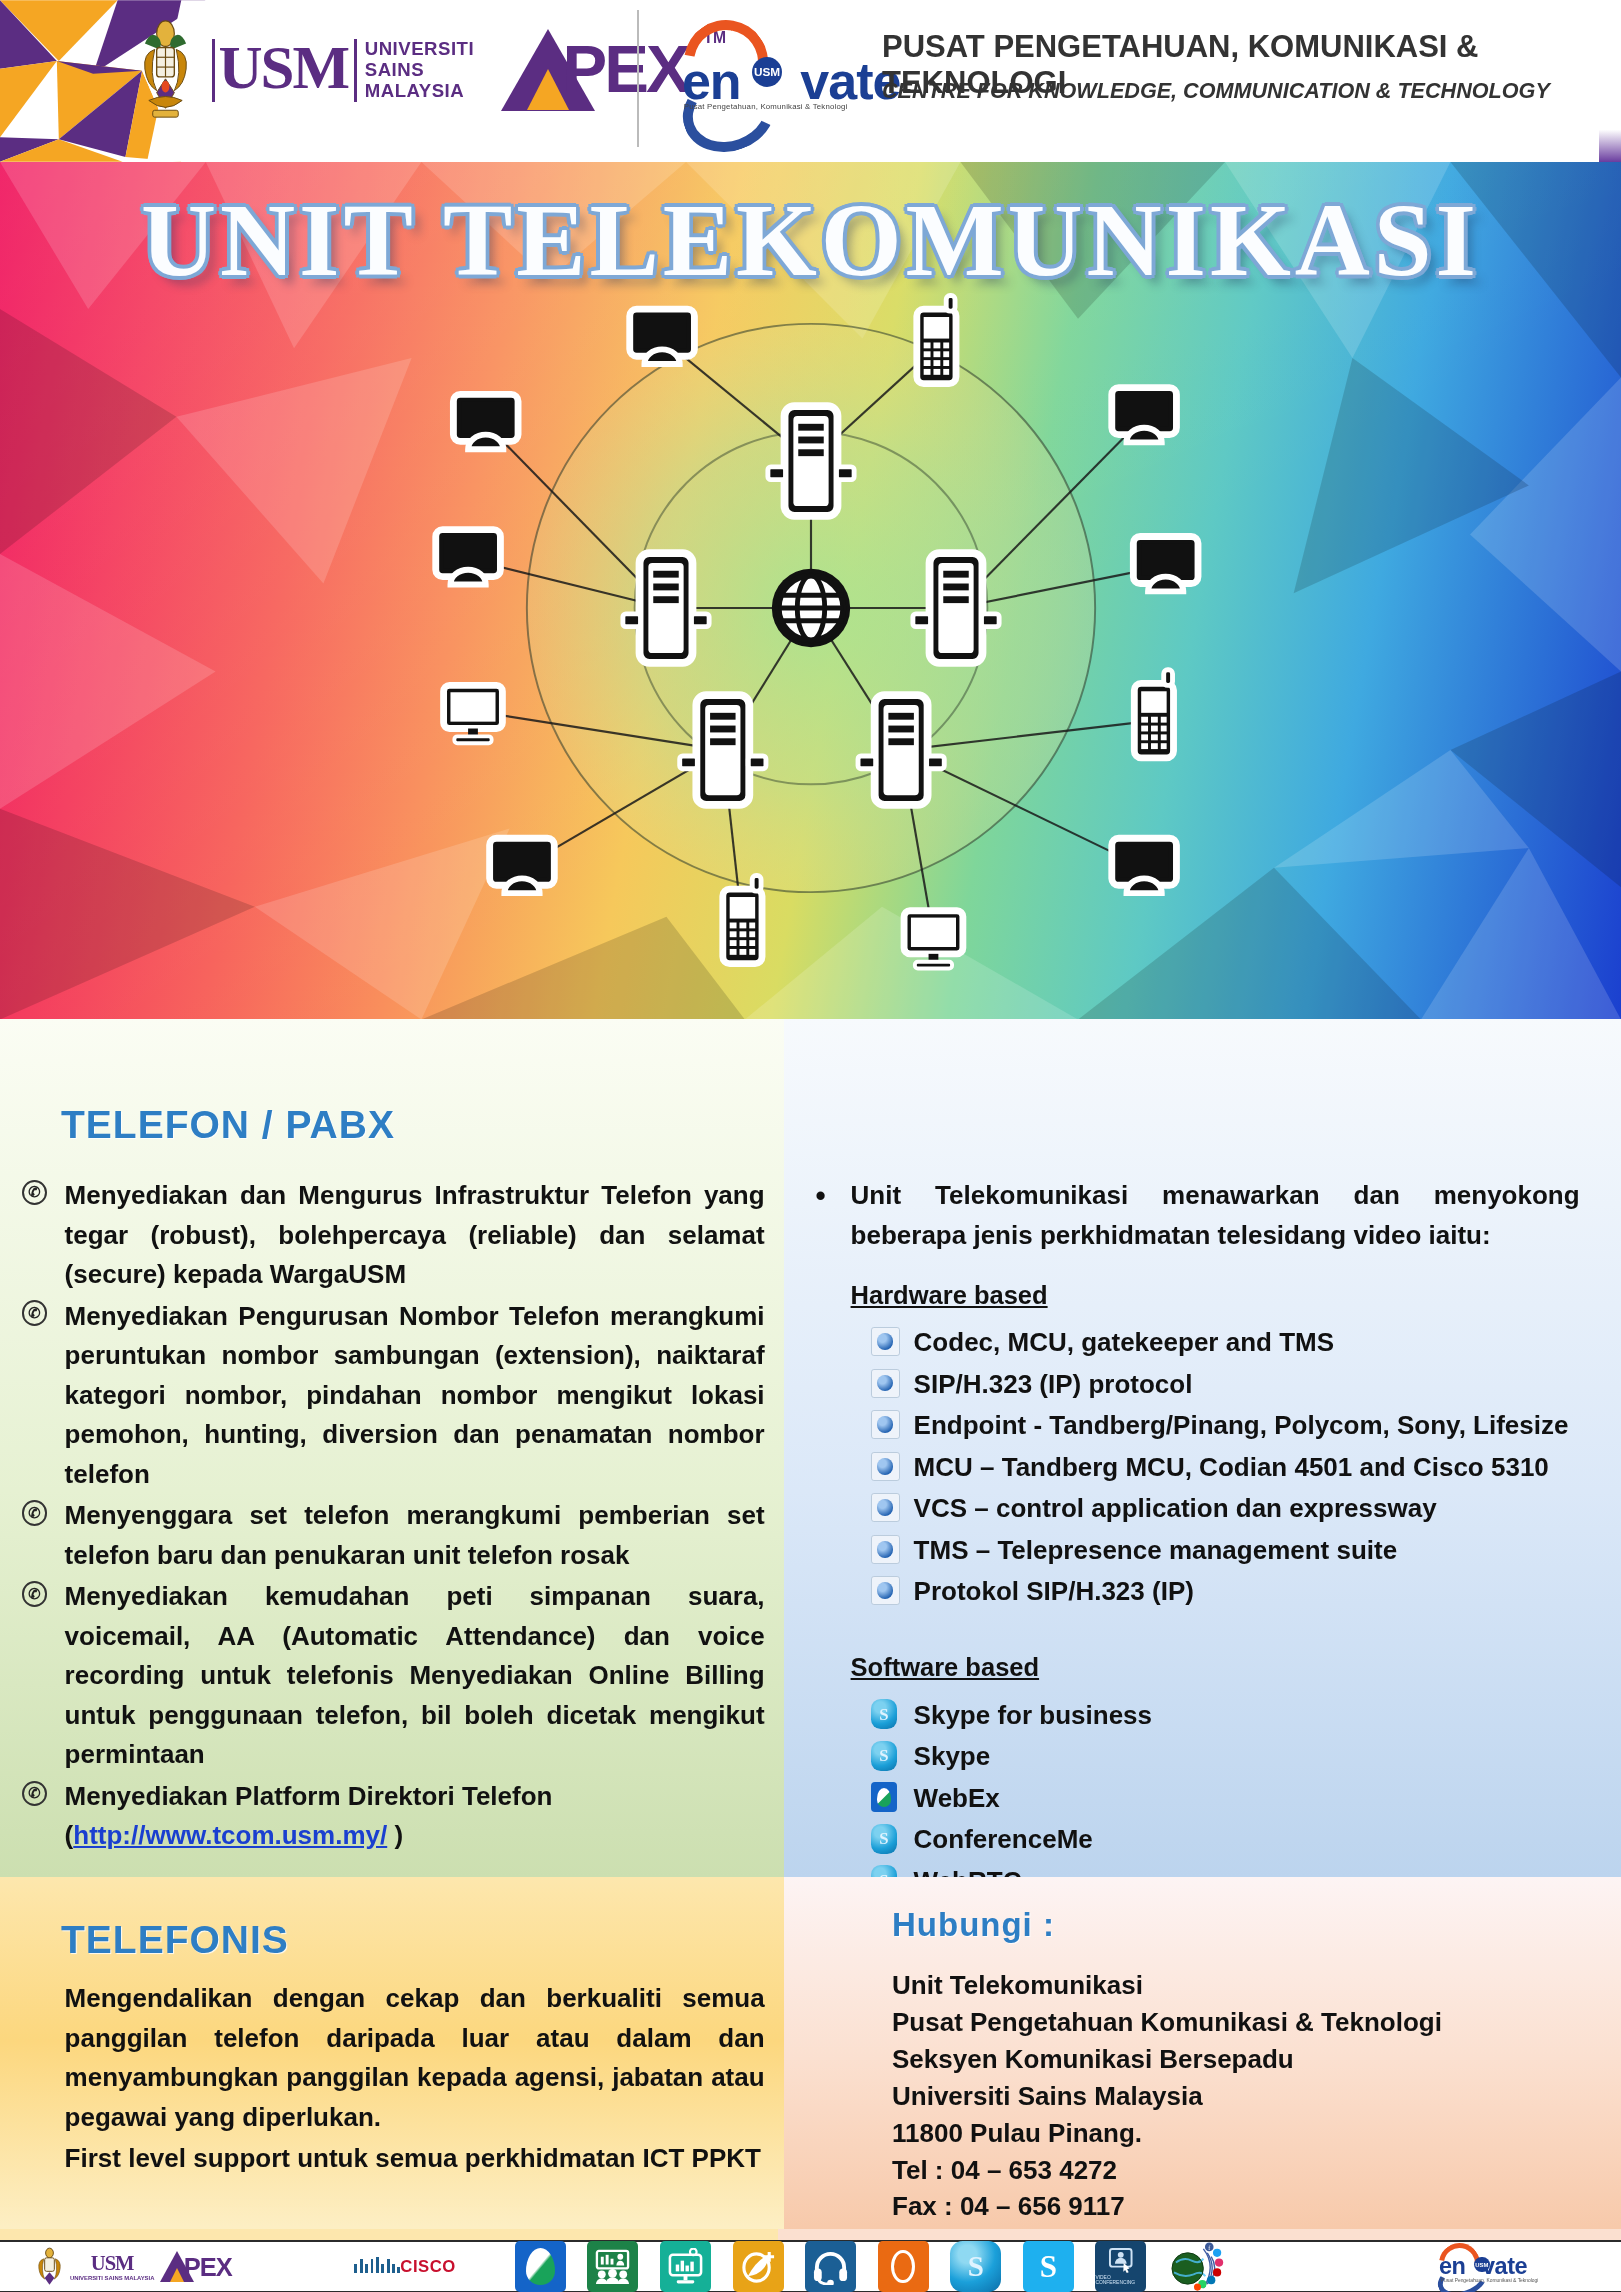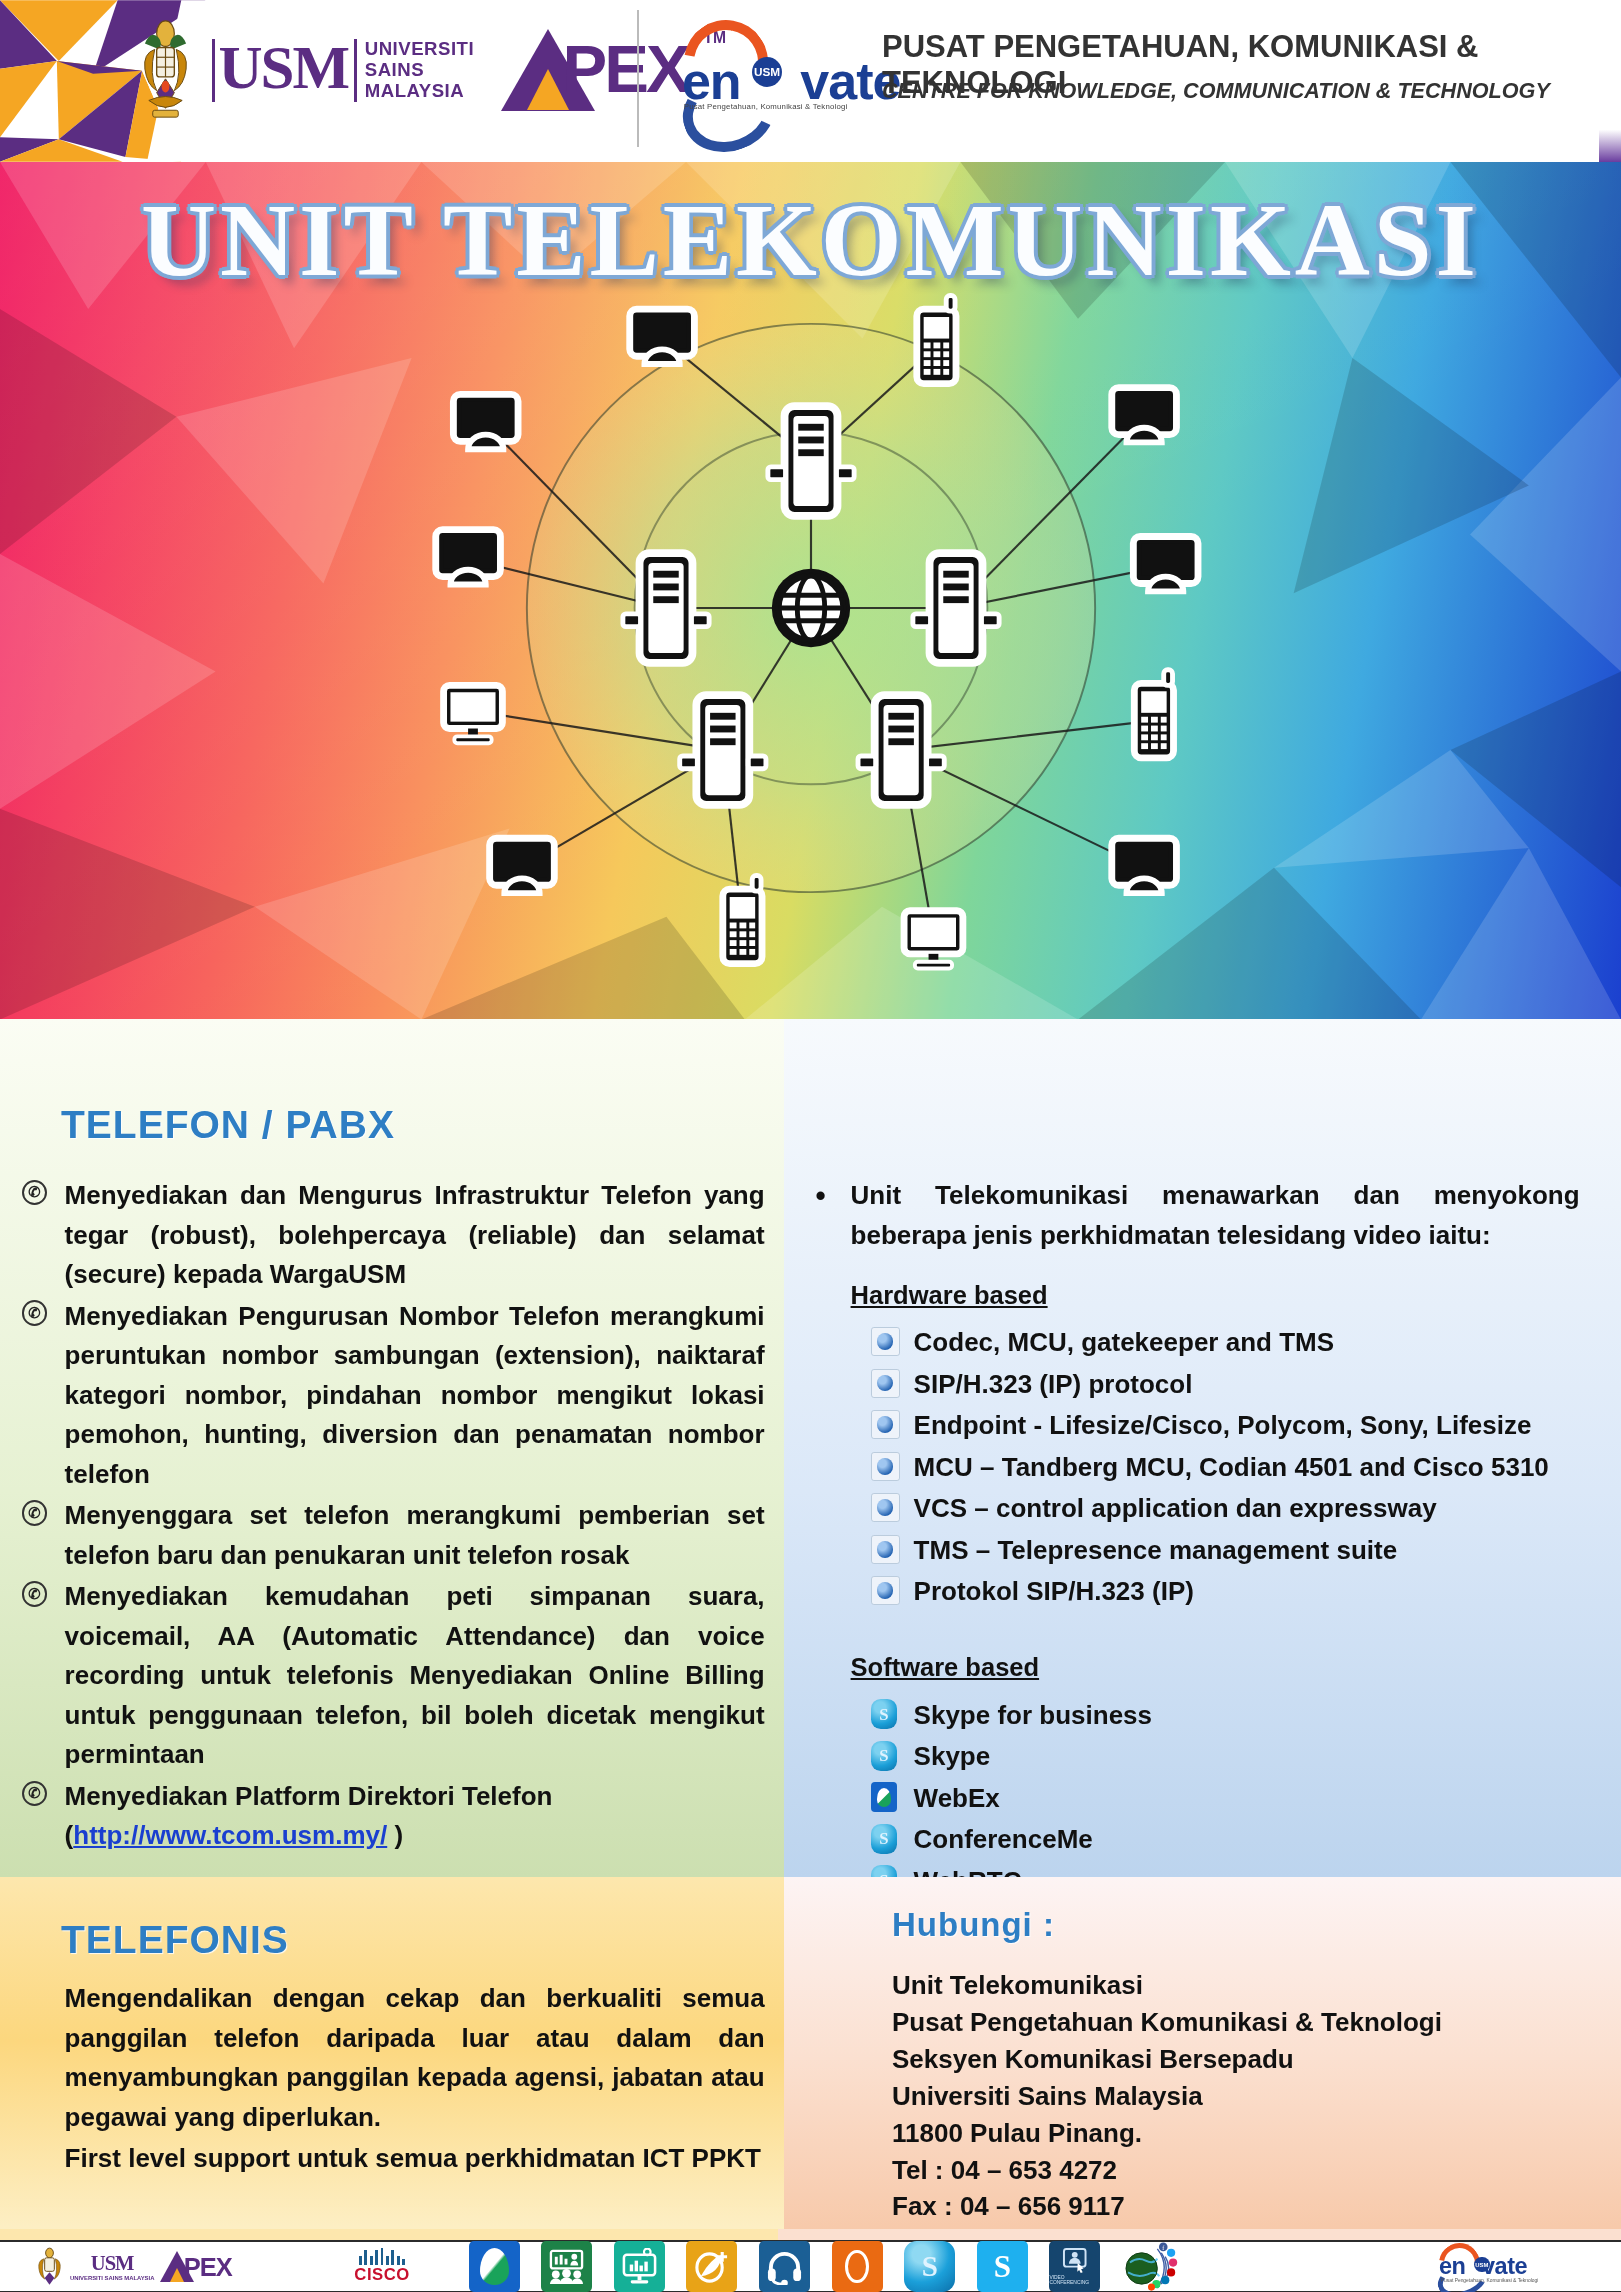--- a/index.html
+++ b/index.html
@@ -148,21 +148,21 @@
 
   
   .footer { position:absolute; left:0; top:2240px; width:1621px; height:53px;
      background:#ffffff; border-top:2px solid #2b2b2b; border-bottom:2px solid #2b2b2b;
      display:flex; align-items:center; }
   .fstrip { position:absolute; left:0; top:2229px; width:1621px; height:10.8px;
      background: linear-gradient(90deg,#fde7ad 0 48%, #fbe0d0 48% 100%); }
   .fbox { width:51px; height:51px; border-radius:4.9px; display:flex;
      align-items:center; justify-content:center; color:#fff; flex:none; }
   .flabel { font-size:8.8px; }
-  .cisco-w { display:flex; flex-direction:column; align-items:center; }
+  .cisco-w { display:flex; flex-direction:row; }
   .cisco-bars { display:flex; align-items:flex-end; gap:2.5px; height:16.7px; }
   .cisco-bars i { width:2.9px; background:#1e5f8e; display:block; }
   .cisco-txt { color:#c8102e; font-weight:bold; font-size:16.7px; letter-spacing:0.5px; }
 </style>
 </head>
 <body>
 
 <div class="poster">
 
   <div class="header">
@@ -423,21 +423,21 @@
             <span>Codec, MCU, gatekeeper and TMS</span></li>
           <li>
             <span class="ico ico-vc">
                 <i class="ball"></i>
               </span>
             <span>SIP/H.323 (IP) protocol</span></li>
           <li>
             <span class="ico ico-vc">
                 <i class="ball"></i>
               </span>
-            <span>Endpoint - Lifesize/Cisco, Polycom, Sony, Lifesize</span></li>
+            <span>Endpoint - Tandberg/Pinang, Polycom, Sony, Lifesize</span></li>
           <li>
             <span class="ico ico-vc">
                 <i class="ball"></i>
               </span>
             <span>MCU – Tandberg MCU, Codian 4501 and Cisco 5310</span></li>
           <li>
             <span class="ico ico-vc">
                 <i class="ball"></i>
               </span>
             <span>VCS – control application dan expressway</span></li>

